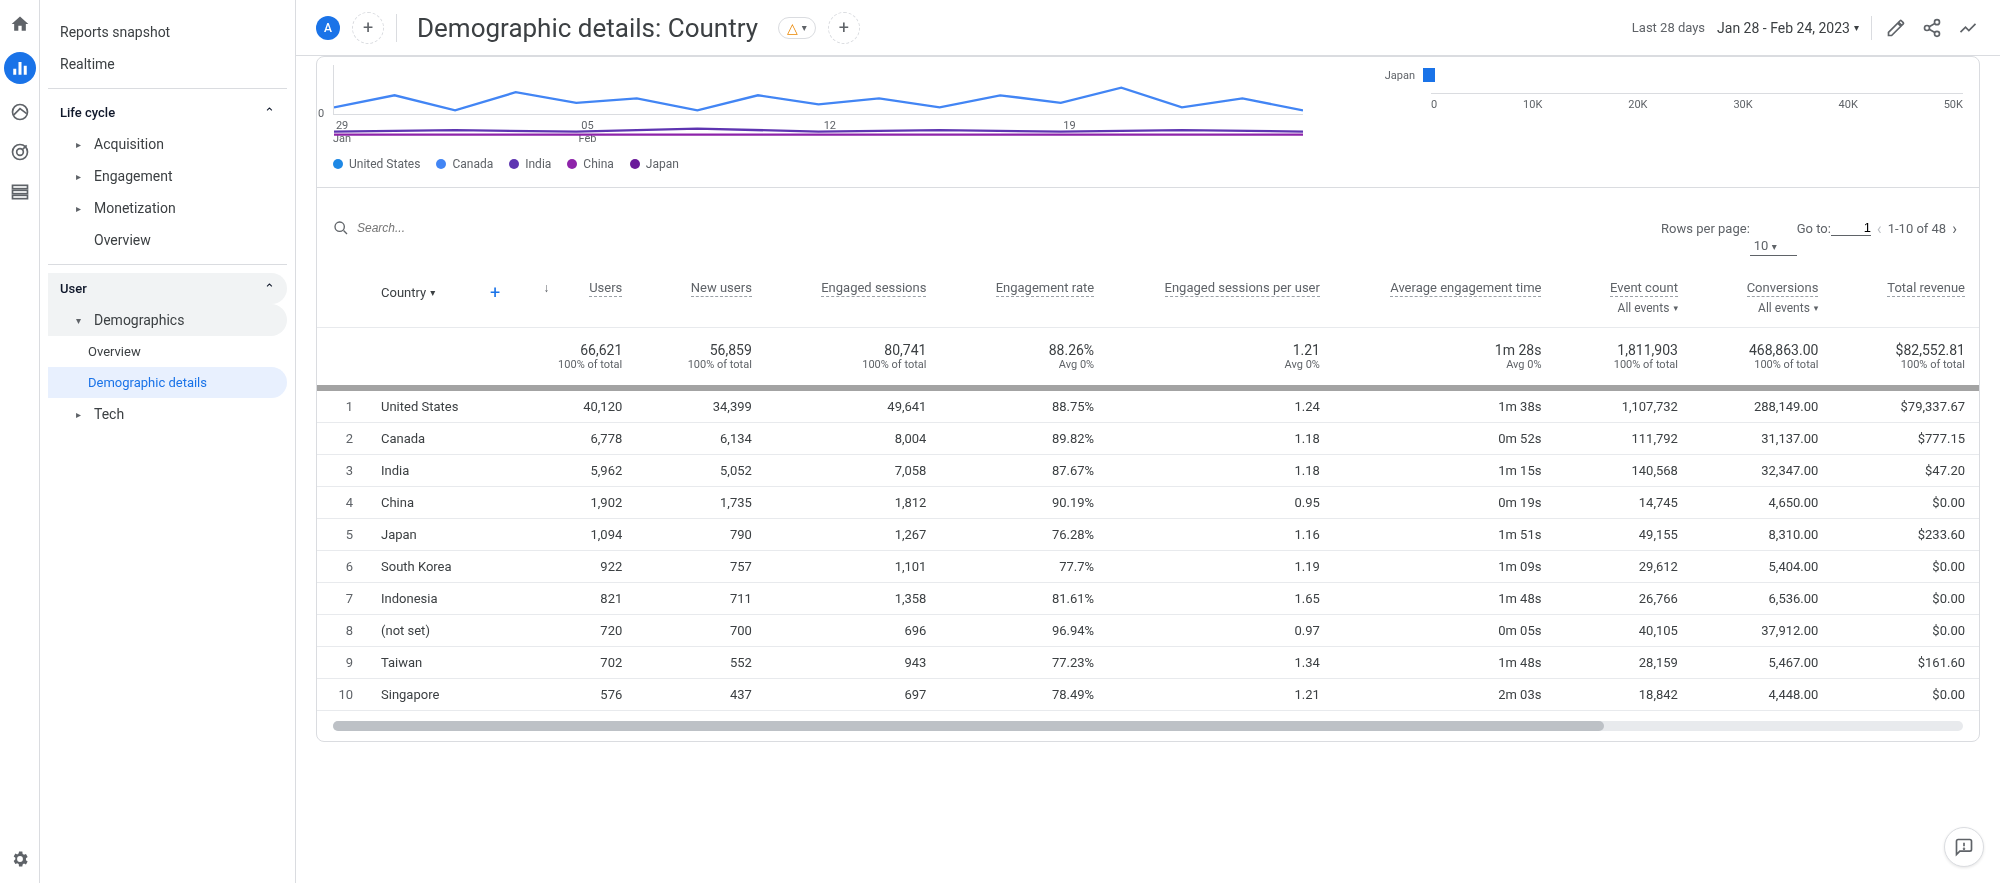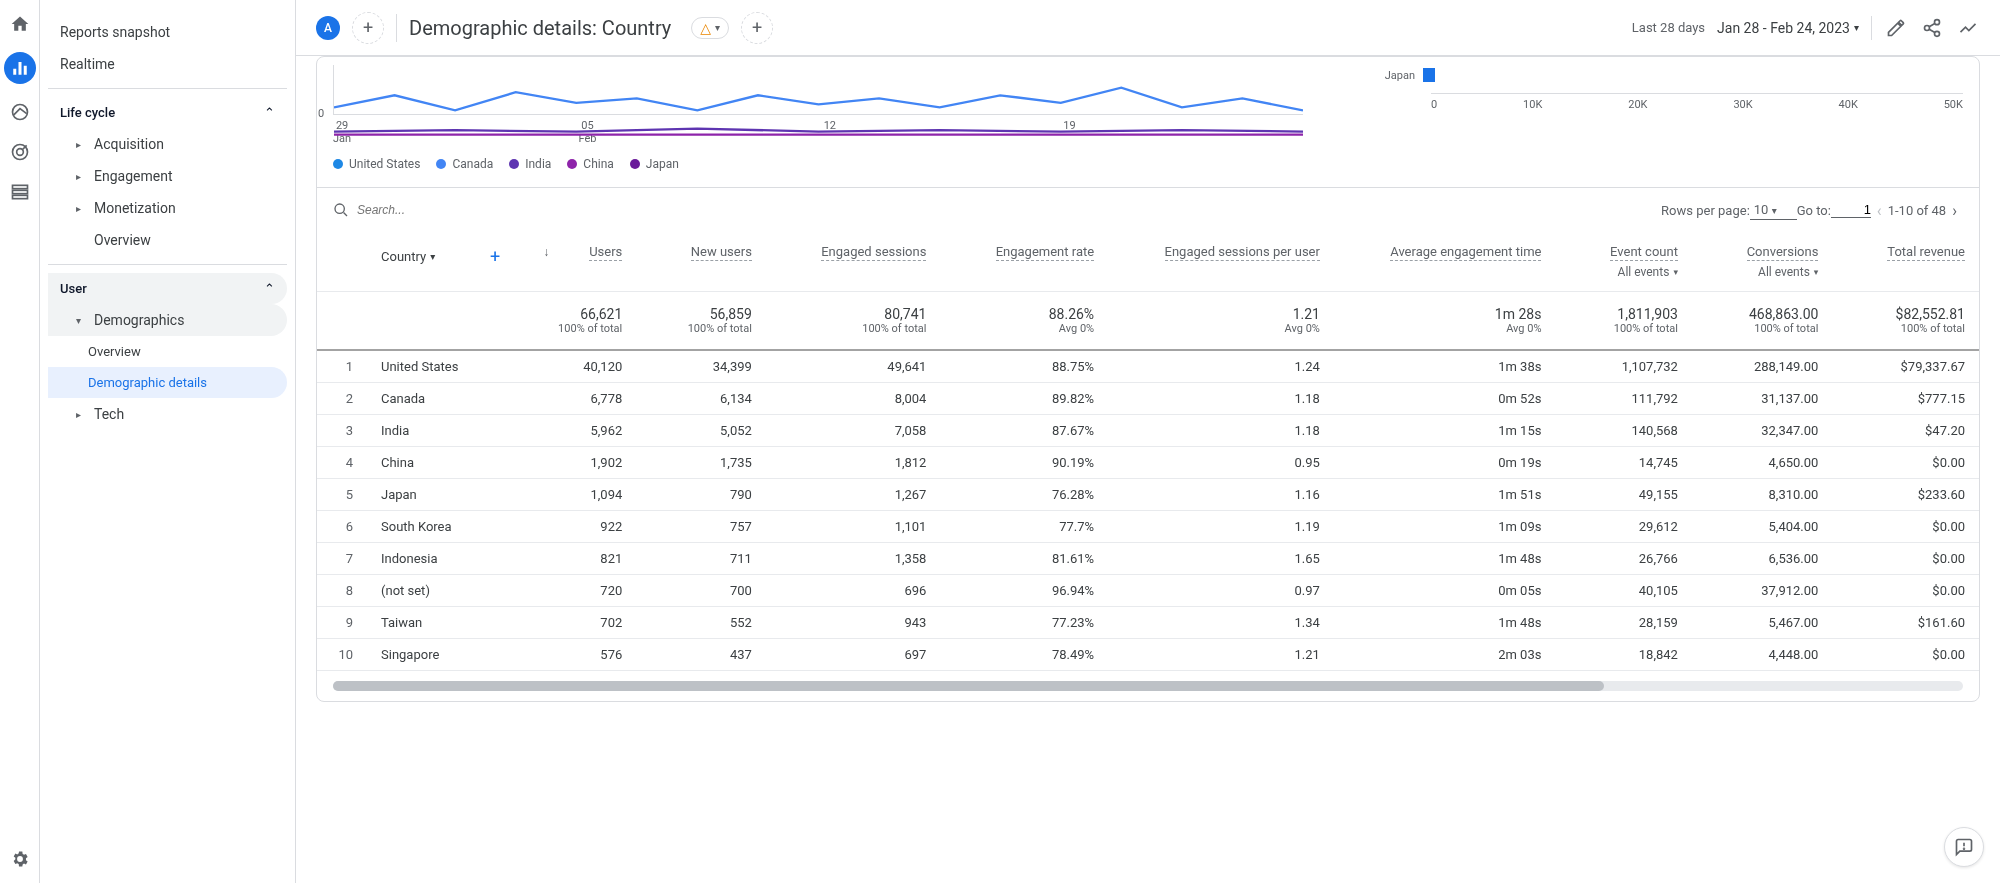--- a/index.html
+++ b/index.html
@@ -15,21 +15,21 @@
 .side-item.sub { padding-left: 28px; }
 .side-item.sub2 { padding-left: 40px; font-size: 13px; }
 .side-section { padding: 8px 12px; font-size: 13px; font-weight: 500; color: #0f172a; display: flex; align-items: center; justify-content: space-between; cursor: pointer; }
 .side-section-active { background: #f1f3f4; border-radius: 0 20px 20px 0; }
 .side-hr { border: none; border-top: 1px solid #dadce0; margin: 8px 0; }
 .expand-arrow { font-size: 10px; color: #5f6368; margin-right: 8px; width: 10px; display: inline-block; }
 .main { flex: 1; display: flex; flex-direction: column; background: #fff; }
 .topbar { height: 56px; border-bottom: 1px solid #dadce0; display: flex; align-items: center; padding: 0 20px; gap: 12px; }
 .avatar-chip { width: 24px; height: 24px; border-radius: 50%; background: #1a73e8; color: #fff; display: flex; align-items: center; justify-content: center; font-size: 12px; font-weight: 500; }
 .icon-btn { width: 32px; height: 32px; border: 1px dashed #dadce0; border-radius: 50%; display: flex; align-items: center; justify-content: center; cursor: pointer; color: #5f6368; font-size: 18px; }
-.page-title { font-size: 20px; color: #3c4043; font-weight: 400; }
+.page-title { font-size: 26px; color: #3c4043; font-weight: 400; margin-left: 8px; }
 .warn-chip { display: flex; align-items: center; gap: 4px; border: 1px solid #dadce0; border-radius: 16px; padding: 2px 8px; margin-left: 8px; cursor: pointer; }
 .warn-tri { color: #ea8600; font-size: 14px; }
 .topbar-spacer { flex: 1; }
 .date-label { font-size: 13px; color: #5f6368; }
 .date-range { font-size: 14px; color: #3c4043; cursor: pointer; display: flex; align-items: center; gap: 4px; }
 .top-icon { width: 24px; height: 24px; color: #5f6368; cursor: pointer; display: flex; align-items: center; justify-content: center; }
 .top-divider { width: 1px; height: 24px; background: #dadce0; }
 .content { flex: 1; overflow: auto; padding: 0 20px 20px 20px; background: #fff; }
 .card { background: #fff; border: 1px solid #dadce0; border-radius: 8px; margin-top: 0; }
 .charts-row { display: flex; padding: 8px 16px 16px 16px; gap: 40px; }
@@ -45,32 +45,32 @@
 .bar-row { display: flex; align-items: center; height: 20px; }
 .bar-label { width: 80px; text-align: right; font-size: 11px; color: #5f6368; padding-right: 8px; }
 .bar-track { flex: 1; position: relative; }
 .bar-fill { height: 14px; background: #1a73e8; }
 .bar-axis { display: flex; margin-left: 88px; font-size: 11px; color: #5f6368; justify-content: space-between; border-top: 1px solid #dadce0; padding-top: 4px; }
 .y-zero { position: absolute; left: -16px; bottom: -6px; font-size: 11px; color: #5f6368; }
 .toolbar { display: flex; align-items: center; padding: 12px 16px; gap: 16px; border-top: 1px solid #dadce0; }
 .search-box { display: flex; align-items: center; gap: 8px; flex: 1; }
 .search-input { border: none; outline: none; font-size: 12px; width: 200px; font-style: italic; }
 .toolbar-right { display: flex; align-items: center; gap: 0; font-size: 13px; color: #5f6368; }
-.select-underline { border: none; border-bottom: 1px solid #5f6368; background: transparent; font-size: 13px; padding: 2px 20px 2px 4px; cursor: pointer; }
+.select-underline { border: none; border-bottom: 1px solid #5f6368; background: transparent; font-size: 13px; padding: 2px 20px 2px 4px; cursor: pointer; margin-top: 36px; }
 .goto-input { width: 40px; border: none; border-bottom: 1px solid #5f6368; text-align: right; font-size: 13px; outline: none; }
 .pager-arrow { cursor: pointer; color: #5f6368; padding: 0 6px; font-size: 16px; }
 .pager-arrow.disabled { color: #bdc1c6; cursor: default; }
 .data-table { width: 100%; border-collapse: collapse; font-size: 13px; }
 .data-table th, .data-table td { padding: 8px 14px; text-align: right; border-bottom: 1px solid #e8eaed; }
 .data-table th { font-weight: 400; color: #5f6368; vertical-align: top; padding-top: 12px; padding-bottom: 12px; }
 .data-table .col-idx { width: 50px; text-align: right; color: #5f6368; }
 .data-table .col-dim { text-align: left; width: 160px; color: #3c4043; }
 .header-label { border-bottom: 1px dashed #9aa0a6; display: inline-block; padding-bottom: 1px; margin-left: 38px; }
 .sub-select { font-size: 12px; color: #5f6368; margin-top: 4px; cursor: pointer; display: inline-flex; align-items: center; gap: 4px; }
-.totals-row td { padding: 14px; border-bottom: 2px solid #a3a3a3; }
+.totals-row td { padding: 14px; border-bottom: 6px solid #a3a3a3; }
 .total-val { font-size: 14px; color: #3c4043; }
 .total-sub { font-size: 11px; color: #5f6368; }
 .dim-header { display: flex; align-items: center; gap: 8px; justify-content: flex-start; }
 .dim-dropdown { cursor: pointer; display: flex; align-items: center; gap: 4px; }
 .plus-blue { width: 24px; height: 24px; border-radius: 50%; color: #1a73e8; display: flex; align-items: center; justify-content: center; font-size: 18px; cursor: pointer; margin-left: 40px; }
 .sort-arrow { font-size: 12px; margin-right: 2px; }
 .scroll-hint { height: 10px; background: #e8eaed; border-radius: 5px; margin: 10px 16px; position: relative; }
 .scroll-thumb { position: absolute; left: 0; top: 0; height: 10px; width: 78%; background: #bdc1c6; border-radius: 5px; }
 .feedback-btn { position: fixed; bottom: 16px; right: 16px; width: 40px; height: 40px; border: 1px solid #dadce0; border-radius: 50%; background: #fff; display: flex; align-items: center; justify-content: center; cursor: pointer; color: #5f6368; box-shadow: 0 1px 3px rgba(0,0,0,0.1); }
 svg { display: block; }

